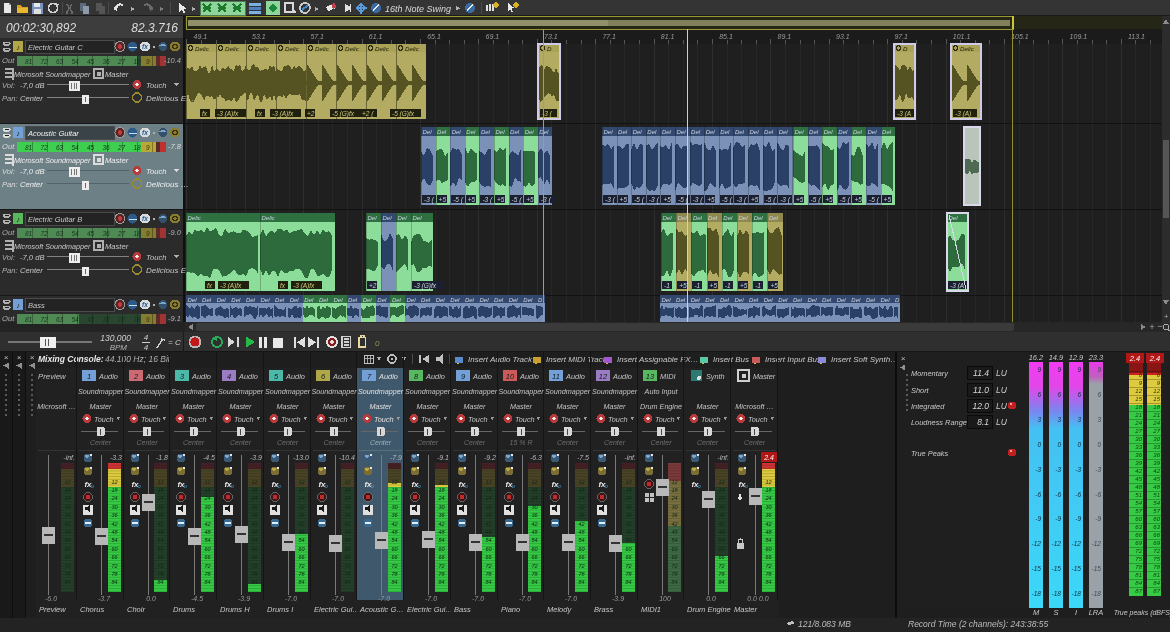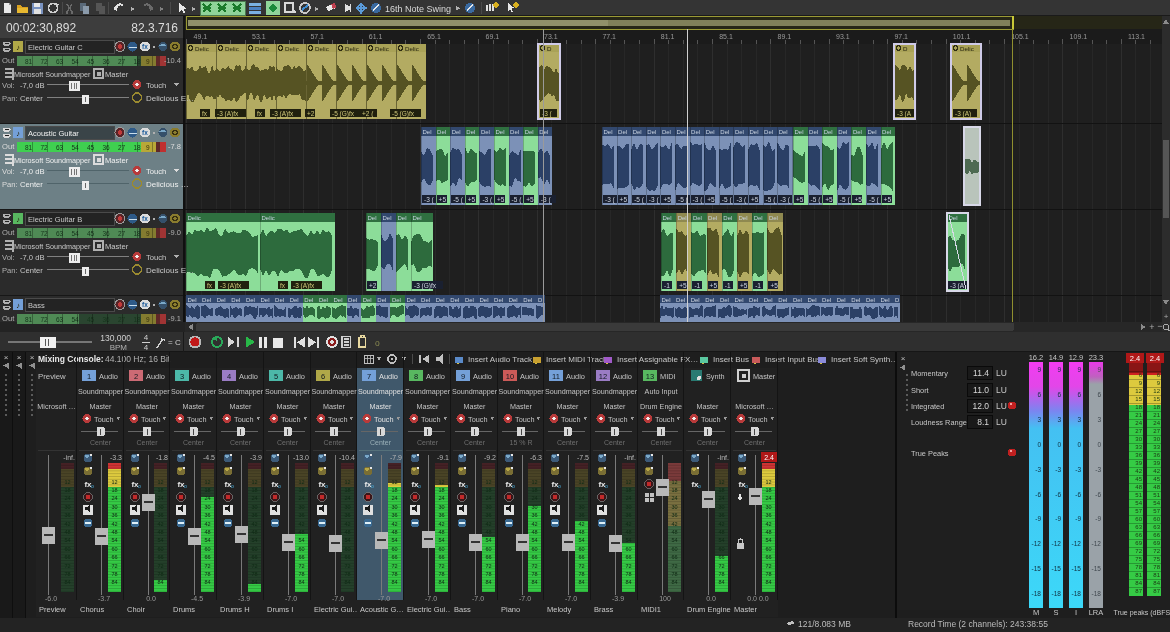--- a/index.html
+++ b/index.html
@@ -1,16 +1,16 @@
 <!DOCTYPE html>
 <html><head><meta charset="utf-8">
 <style>
 html,body{margin:0;padding:0;background:#1d1d1d;width:1170px;height:632px;overflow:hidden;}
 *{font-family:"Liberation Sans",sans-serif;}
-#root{position:relative;width:1170px;height:564px;}
+#root{position:relative;width:1170px;height:564px;font-style:italic;}
 </style></head>
 <body>
 <div id="root">
 <svg width="1170" height="632" viewBox="0 0 1170 632" style="position:absolute;top:0;left:0" shape-rendering="crispEdges" text-rendering="optimizeLegibility">
       <rect x="0" y="0" width="1170" height="632" fill="#1d1d1d"></rect>
       <rect x="0" y="0" width="1170" height="16" fill="#343434"></rect>
       <rect x="0" y="15" width="1170" height="1" fill="#1a1a1a"></rect>
       <rect x="0" y="16" width="185" height="22" fill="#3d3d3d"></rect>
       <rect x="183" y="16" width="2" height="22" fill="#141414"></rect>
       <rect x="185" y="16" width="985" height="13" fill="#262617"></rect>

